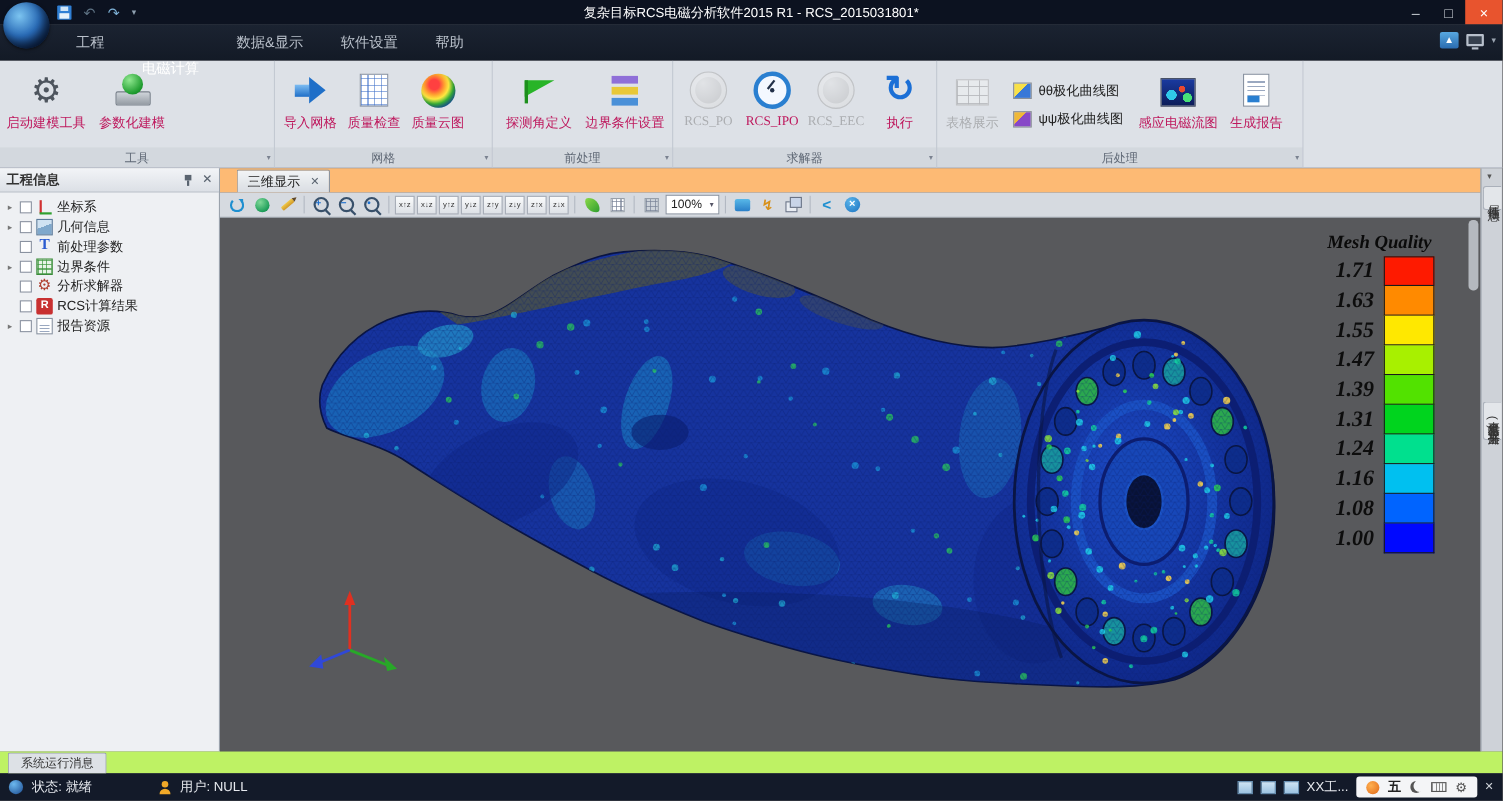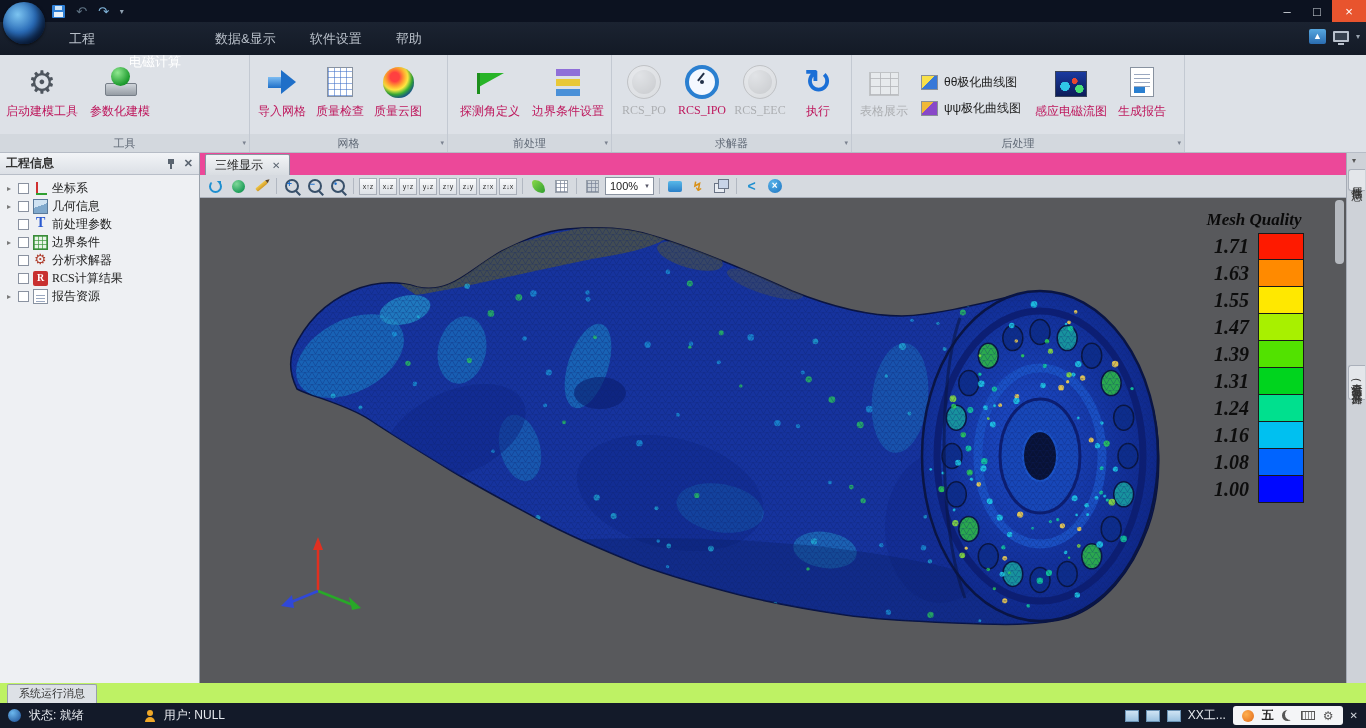--- a/index.html
+++ b/index.html
@@ -92,21 +92,21 @@
                  radial-gradient(circle at 78% 70%, #48e078 0 14%, transparent 15%),
                  linear-gradient(#1a3aa0,#0c1c58); }
   .ic-report { width:24px; height:30px; background:#fff; border:1px solid #8892a0; position:relative; }
   .ic-report::before { content:""; position:absolute; left:3px; right:3px; top:5px; height:14px;
       background:repeating-linear-gradient(0deg, #9aa8c0 0 1px, transparent 1px 4px); }
   .ic-report::after { content:""; position:absolute; left:3px; bottom:3px; width:11px; height:6px; background:#2a7fd0; }
 
   
   .workspace { display:flex; height:530px; }
 
-  .lpanel { width:200px; background:#eef0f3; border-right:1px solid #9aa2ac; display:flex; flex-direction:column;font-family:Liberation Serif, serif; }
+  .lpanel { width:200px; background:#eef0f3; border-right:1px solid #9aa2ac; display:flex; flex-direction:column; }
   .lp-header { height:22px; background:linear-gradient(#f2f4f7,#dce0e6); border-bottom:1px solid #b8bec8; display:flex; align-items:center; padding:0 6px; font-size:12px; color:#333; font-weight:bold; }
   .lp-hicons { margin-left:auto; display:flex; gap:8px; align-items:center; }
   .pin { width:10px; height:11px; position:relative; }
   .pin::before { content:""; position:absolute; left:2px; top:1px; width:6px; height:5px; background:#5a6470; }
   .pin::after { content:""; position:absolute; left:4.5px; top:6px; width:1.5px; height:5px; background:#5a6470; }
   .lp-x { color:#5a6470; font-size:11px; line-height:1; }
   .lp-body { flex:1; padding-top:4px; }
   .trow { display:flex; align-items:center; height:18px; padding-left:4px; gap:4px; font-size:12px; color:#222; }
   .arr { width:10px; font-size:8px; color:#777; text-align:center; }
   .cb { width:11px; height:11px; background:#fff; border:1px solid #8a92a0; flex:0 0 auto; }
@@ -119,21 +119,21 @@
       background:repeating-linear-gradient(0deg, rgba(60,150,60,.7) 0 1px, transparent 1px 4px),
                  repeating-linear-gradient(90deg, rgba(60,150,60,.7) 0 1px, transparent 1px 4px), #e8f4e8; }
   .ti-solver-gear-icon::before { content:"⚙"; font-size:14px; color:#b04030; position:absolute; left:1px; top:-2px; }
   .ti-rcs-result-icon { background:#c83030; border-radius:2px; }
   .ti-rcs-result-icon::before { content:"R"; color:#fff; font-size:10px; font-weight:bold; position:absolute; left:4px; top:1px; }
   .ti-report-resource-icon { background:#fff; border:1px solid #8892a0; }
   .ti-report-resource-icon::before { content:""; position:absolute; left:2px; right:2px; top:3px; height:9px;
       background:repeating-linear-gradient(0deg, #9aa8c0 0 1px, transparent 1px 3px); }
 
   .center { flex:1; display:flex; flex-direction:column; min-width:0; }
-  .doctabs { height:22px; background:#ec4899; display:flex; align-items:flex-end; padding-left:5px; }
+  .doctabs { height:22px; background:#fdba74; display:flex; align-items:flex-end; padding-left:15px; }
   .dtab { height:21px; background:linear-gradient(#f2f4f6,#d9dde2); border:1px solid #8b94a0; border-bottom:none; display:flex; align-items:center; padding:0 9px; gap:9px; font-size:12px; color:#222; border-radius:2px 2px 0 0; }
   .dtab-x { color:#5a6470; font-size:10px; }
 
   .vt { height:23px; background:#d6dae0; display:flex; align-items:center; padding:0 5px; gap:3px; border-bottom:1px solid #aab0ba; }
   .vtb { width:20px; height:19px; display:flex; align-items:center; justify-content:center; border-radius:2px; }
   .vtsep { width:1px; height:16px; background:#b2b8c2; margin:0 2px; }
   .orb { width:13px; height:13px; border:2px solid #1e8fd0; border-radius:50%; border-top-color:transparent; position:relative; }
   .orb::after { content:""; position:absolute; right:-4px; top:-4px; border:3px solid transparent; border-bottom-color:#1e8fd0; transform:rotate(45deg); }
   .globe { width:13px; height:13px; border-radius:50%; background:radial-gradient(circle at 35% 30%, #7fd898, #1e9e5a 70%, #0c6a38); }
   .pencil { width:13px; height:4px; background:linear-gradient(#f0c848,#d09828); transform:rotate(-40deg); border-radius:1px; position:relative; }
@@ -198,20 +198,21 @@
 
 <div class="logo"></div>
 
 <div class="titlebar">
   <div class="qat">
     <span class="icon-save"></span>
     <span class="icon-undo">↶</span>
     <span class="icon-redo">↷</span>
     <span class="qat-caret">▾</span>
   </div>
+  <div class="title-text">复杂目标RCS电磁分析软件2015 R1 - RCS_2015031801*</div>
   <div class="win-controls">
     <div class="win-btn">–</div>
     <div class="win-btn">□</div>
     <div class="win-btn close">×</div>
   </div>
 </div>
 
 <div class="tabrow">
   <div class="mtab">工程</div>
   <div class="mtab active">电磁计算</div>

